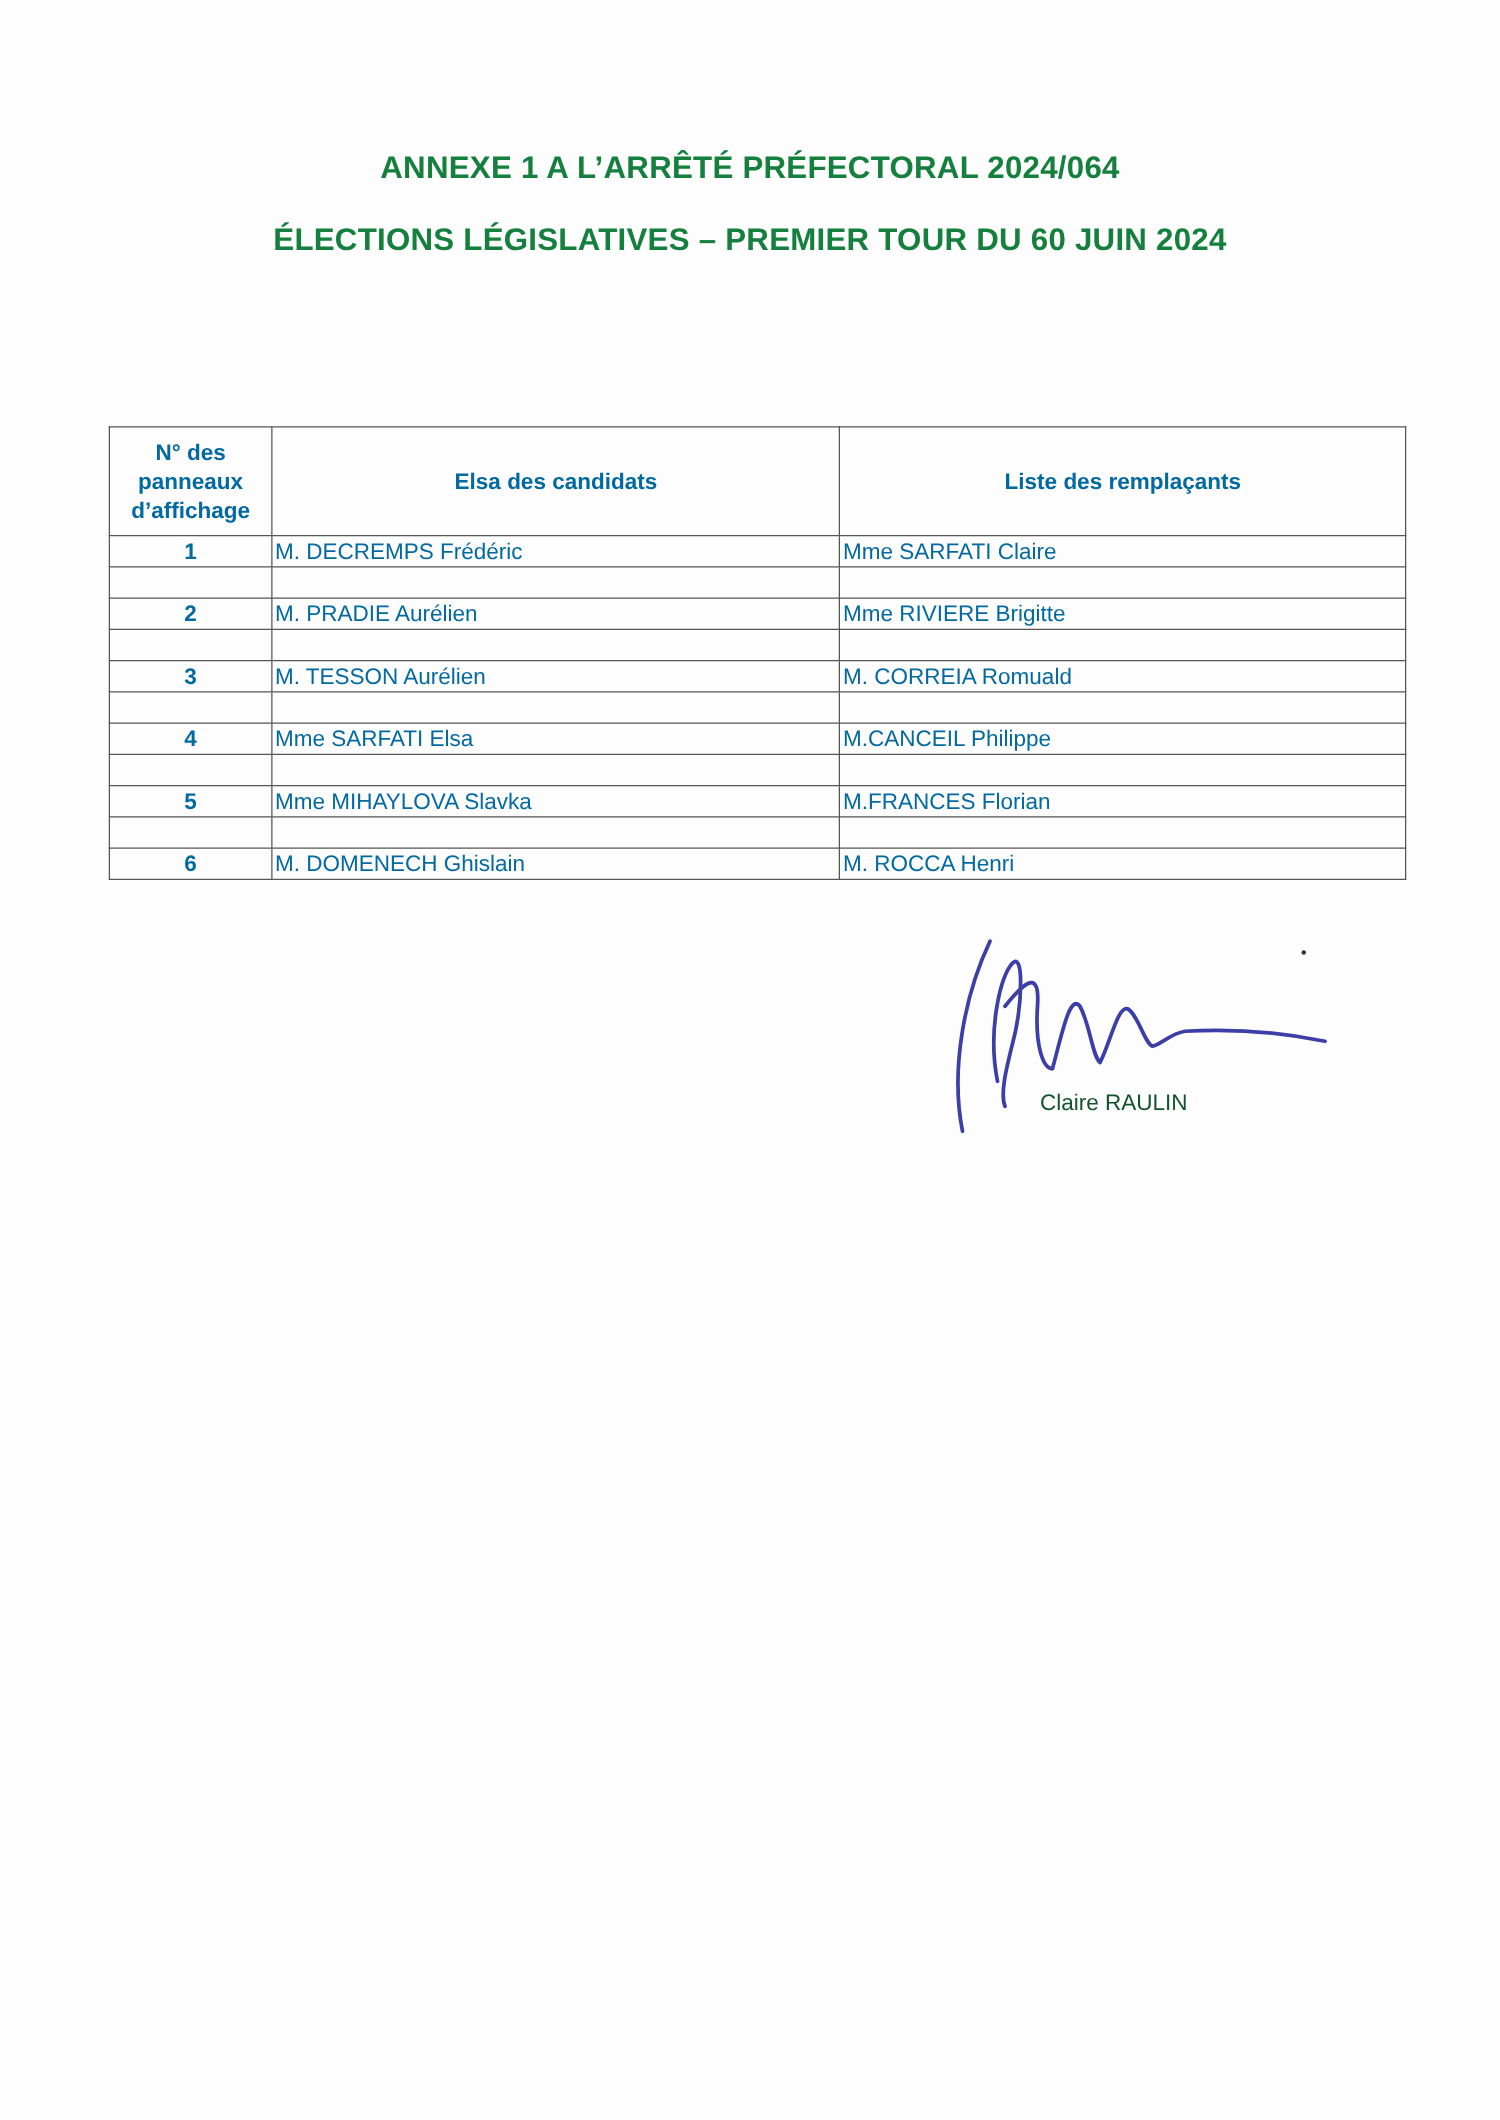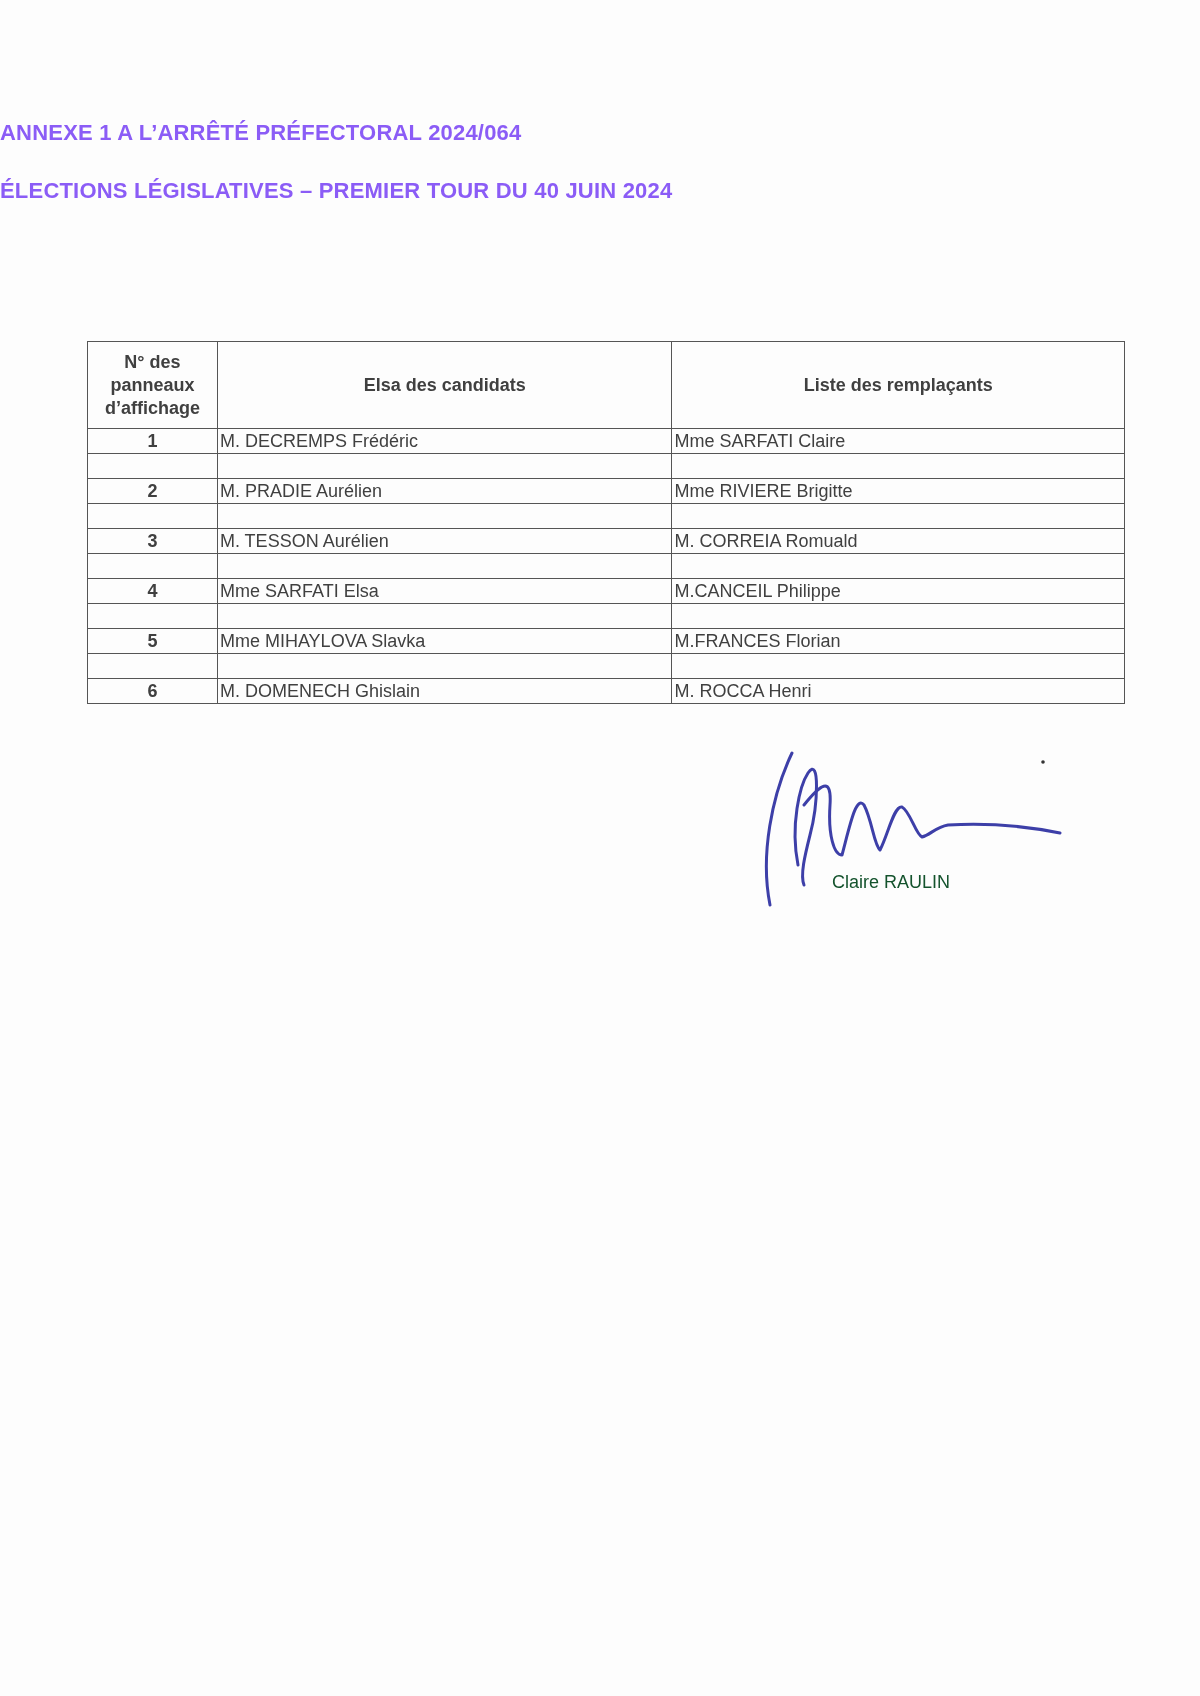--- a/index.html
+++ b/index.html
@@ -19,39 +19,39 @@
       position: absolute;
       left: 0; top: 0;
       width: 1200px;
       height: 1696px;
       background: #fdfdfd;
     }
     .heading {
       position: absolute;
       left: 0;
       width: 1200px;
-      text-align: left;
+      text-align: center;
       font-weight: bold;
-      font-size: 22px;
+      font-size: 25px;
       letter-spacing: 0.2px;
-      color: #8b5cf6;
+      color: #15803d;
       margin: 0;
     }
     .h1 { top: 120px; }
     .h2 { top: 178px; }
     .h3 { top: 236px; line-height: 28px; }
 
     table.candidates {
       position: absolute;
       left: 87px;
       top: 341px;
       width: 1038px;
       border-collapse: collapse;
       font-size: 18px;
-      color: #404040;
+      color: #0369a1;
     }
     table.candidates th,
     table.candidates td {
       border: 1.5px solid #555;
       padding: 0 2px;
       vertical-align: middle;
     }
     table.candidates th {
       font-weight: bold;
       text-align: center;
@@ -83,21 +83,21 @@
       font-size: 18px;
       color: #14532d;
     }
   </style>
 </head>
 <body>
 
 <div class="page">
 
   <h1 class="heading h1">ANNEXE 1 A L’ARRÊTÉ PRÉFECTORAL 2024/064</h1>
-  <h2 class="heading h2">ÉLECTIONS LÉGISLATIVES – PREMIER TOUR DU 40 JUIN 2024</h2>
+  <h2 class="heading h2">ÉLECTIONS LÉGISLATIVES – PREMIER TOUR DU 60 JUIN 2024</h2>
 
   <table class="candidates">
     <colgroup>
       <col class="c-num">
       <col class="c-cand">
       <col class="c-rep">
     </colgroup>
     <thead>
       <tr>
         <th>

